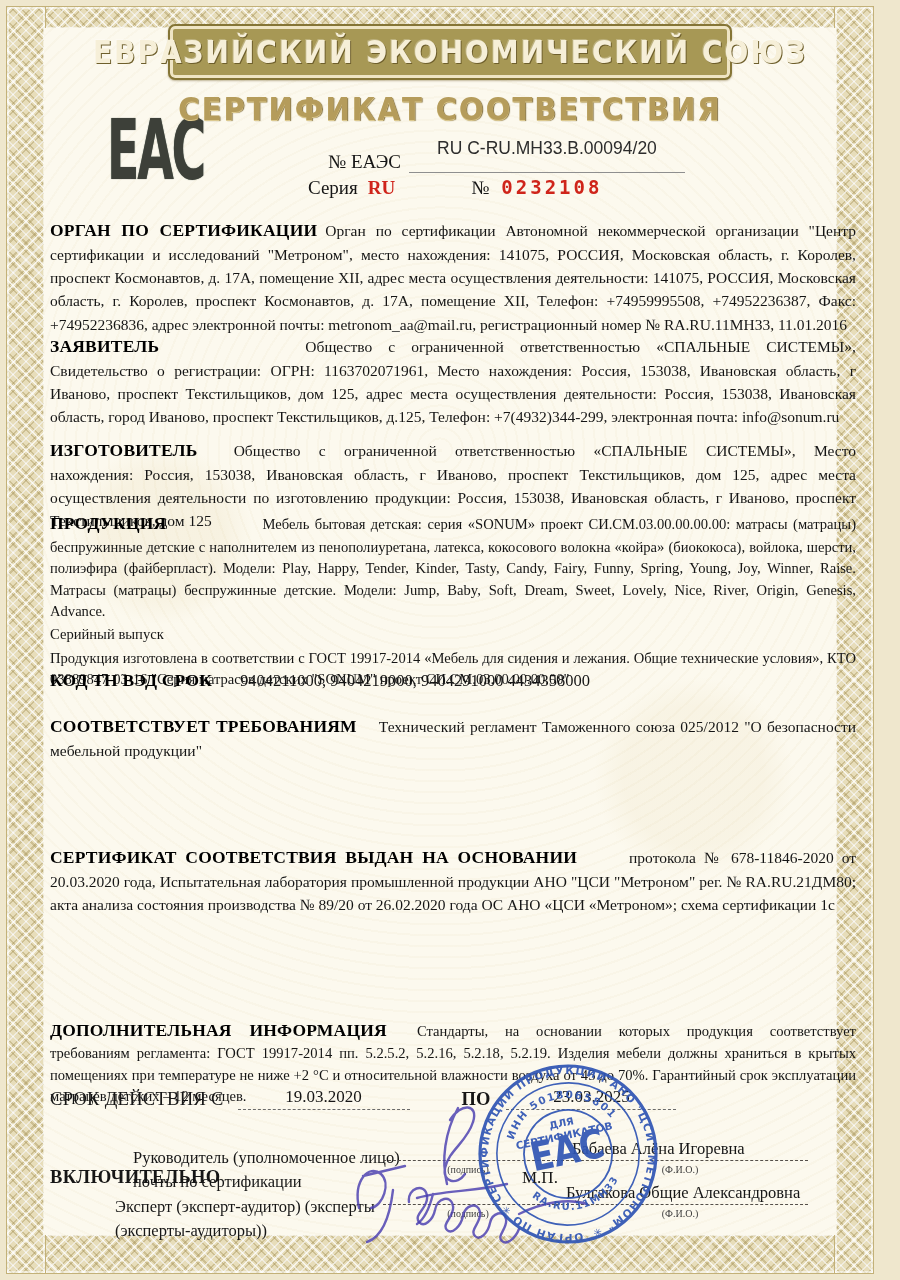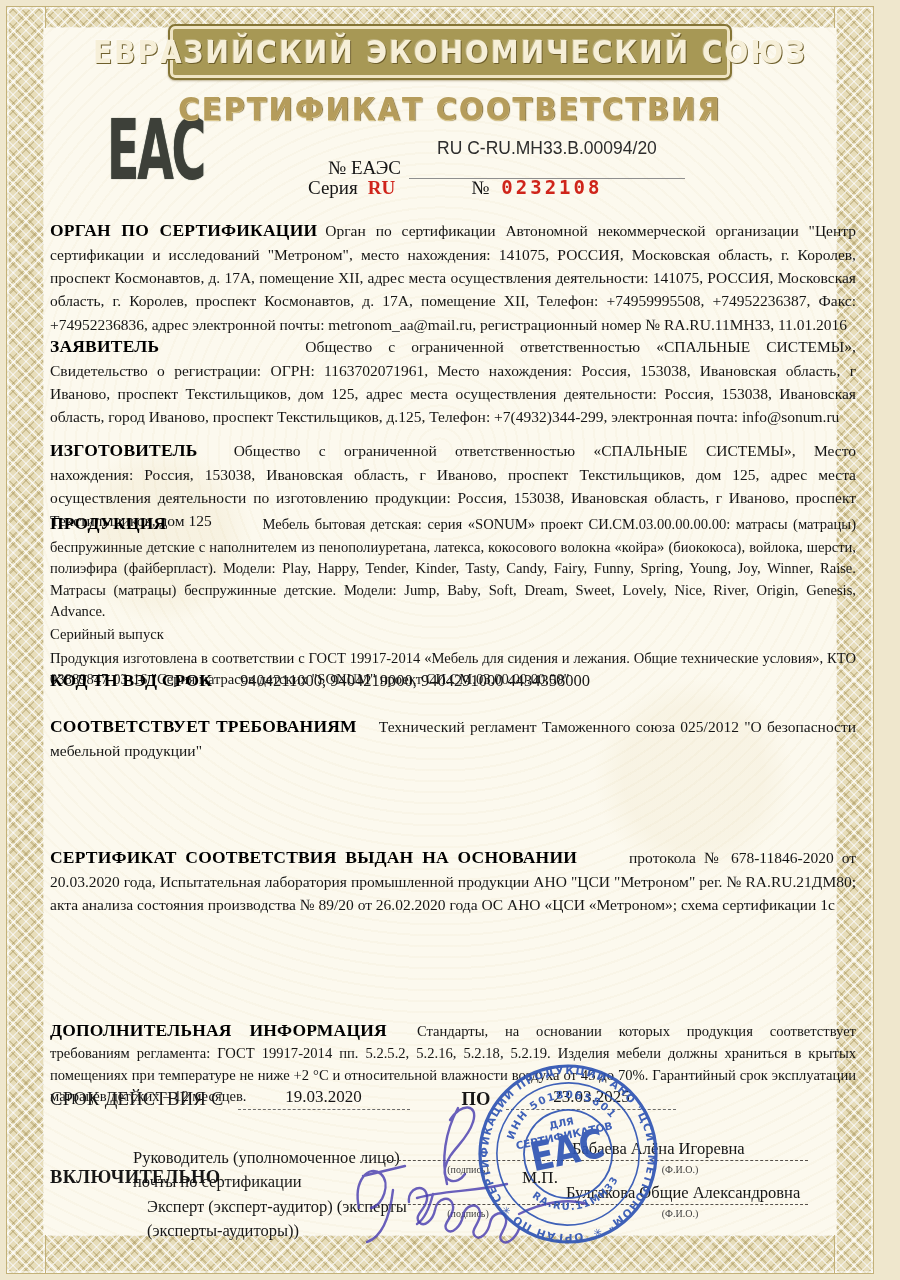--- a/index.html
+++ b/index.html
@@ -34,21 +34,21 @@
     align-items:center;justify-content:center;}
   .eac-logo span{font-family:"DejaVu Sans", sans-serif;font-weight:bold;font-size:64px;
     color:#3d4039;letter-spacing:-3px;transform:scale(.74,1.3);
     text-shadow:0 0 1px rgba(40,60,50,.8);}
   .doc-title{position:absolute;left:0;top:92px;width:900px;text-align:center;
     font-family:"DejaVu Sans", sans-serif;font-weight:bold;font-size:29px;letter-spacing:2px;
     color:#b59c5b;transform:scaleY(1.08);
     text-shadow:0 1px 0 #dcc98f, 1px 1px 1px #7e6a38;}
   .numline{position:absolute;left:308px;top:138px;display:flex;align-items:flex-end;}
   .numline .lbl{font-size:19px;margin-left:20px;}
-  .numline .val{width:276px;margin-left:8px;text-align:center;padding-bottom:19px;
+  .numline .val{width:276px;margin-left:8px;text-align:center;padding-bottom:13px;
     border-bottom:1.5px solid #8f8f8f;font-family:"Liberation Sans", sans-serif;
     font-size:17.5px;color:#2c2c2c;}
   .serline{position:absolute;left:308px;top:176px;font-size:19px;display:flex;align-items:baseline;}
   .serline .red{color:#cf241a;}
   .serline .series-val{font-weight:bold;margin-left:10px;}
   .serline .no-sign{margin-left:76px;}
   .serline .serial{margin-left:12px;font-family:"DejaVu Sans Mono", monospace;
     font-weight:bold;letter-spacing:3px;font-size:19px;}
   
   .sec{position:absolute;left:50px;width:806px;font-size:15.5px;line-height:1.5;
@@ -145,21 +145,21 @@
   <div class="sigblock">
     <div class="siglabel" style="left:133px;top:1146px;width:278px">Руководитель (уполномоченное лицо) почты по сертификации</div>
     <div class="dashline" style="left:383px;top:1138px;width:172px;height:22px"></div>
     <div class="caption" style="left:418px;top:1164px;width:100px">(подпись)</div>
     <div class="dashline" style="left:556px;top:1138px;width:252px;height:22px"></div>
     <div class="fio-name" style="left:572px;top:1139px">Бабаева Алёна Игоревна</div>
     <div class="caption" style="left:610px;top:1164px;width:140px">(Ф.И.О.)</div>
 
     <div class="mp">М.П.</div>
 
-    <div class="siglabel" style="left:147px;top:1195px;width:262px">Эксперт (эксперт-аудитор) (эксперты (эксперты-аудиторы))</div>
+    <div class="siglabel" style="left:115px;top:1195px;width:262px">Эксперт (эксперт-аудитор) (эксперты (эксперты-аудиторы))</div>
     <div class="dashline" style="left:383px;top:1182px;width:172px;height:22px"></div>
     <div class="caption" style="left:418px;top:1208px;width:100px">(подпись)</div>
     <div class="dashline" style="left:556px;top:1182px;width:252px;height:22px"></div>
     <div class="fio-name" style="left:566px;top:1183px">Булгакова Общие Александровна</div>
     <div class="caption" style="left:610px;top:1208px;width:140px">(Ф.И.О.)</div>
   </div>
 
   <svg class="sig-svg" style="left:403px;top:1098px" width="118" height="128" viewBox="0 0 118 128">
     <g fill="none" stroke="#4a3eb0" stroke-width="2.4" stroke-linecap="round" opacity=".82">
       <path d="M55,10 C42,34 38,62 44,86 M47,22 C58,4 76,6 70,24 C64,44 46,52 42,70 C39,84 54,88 62,76"></path>

